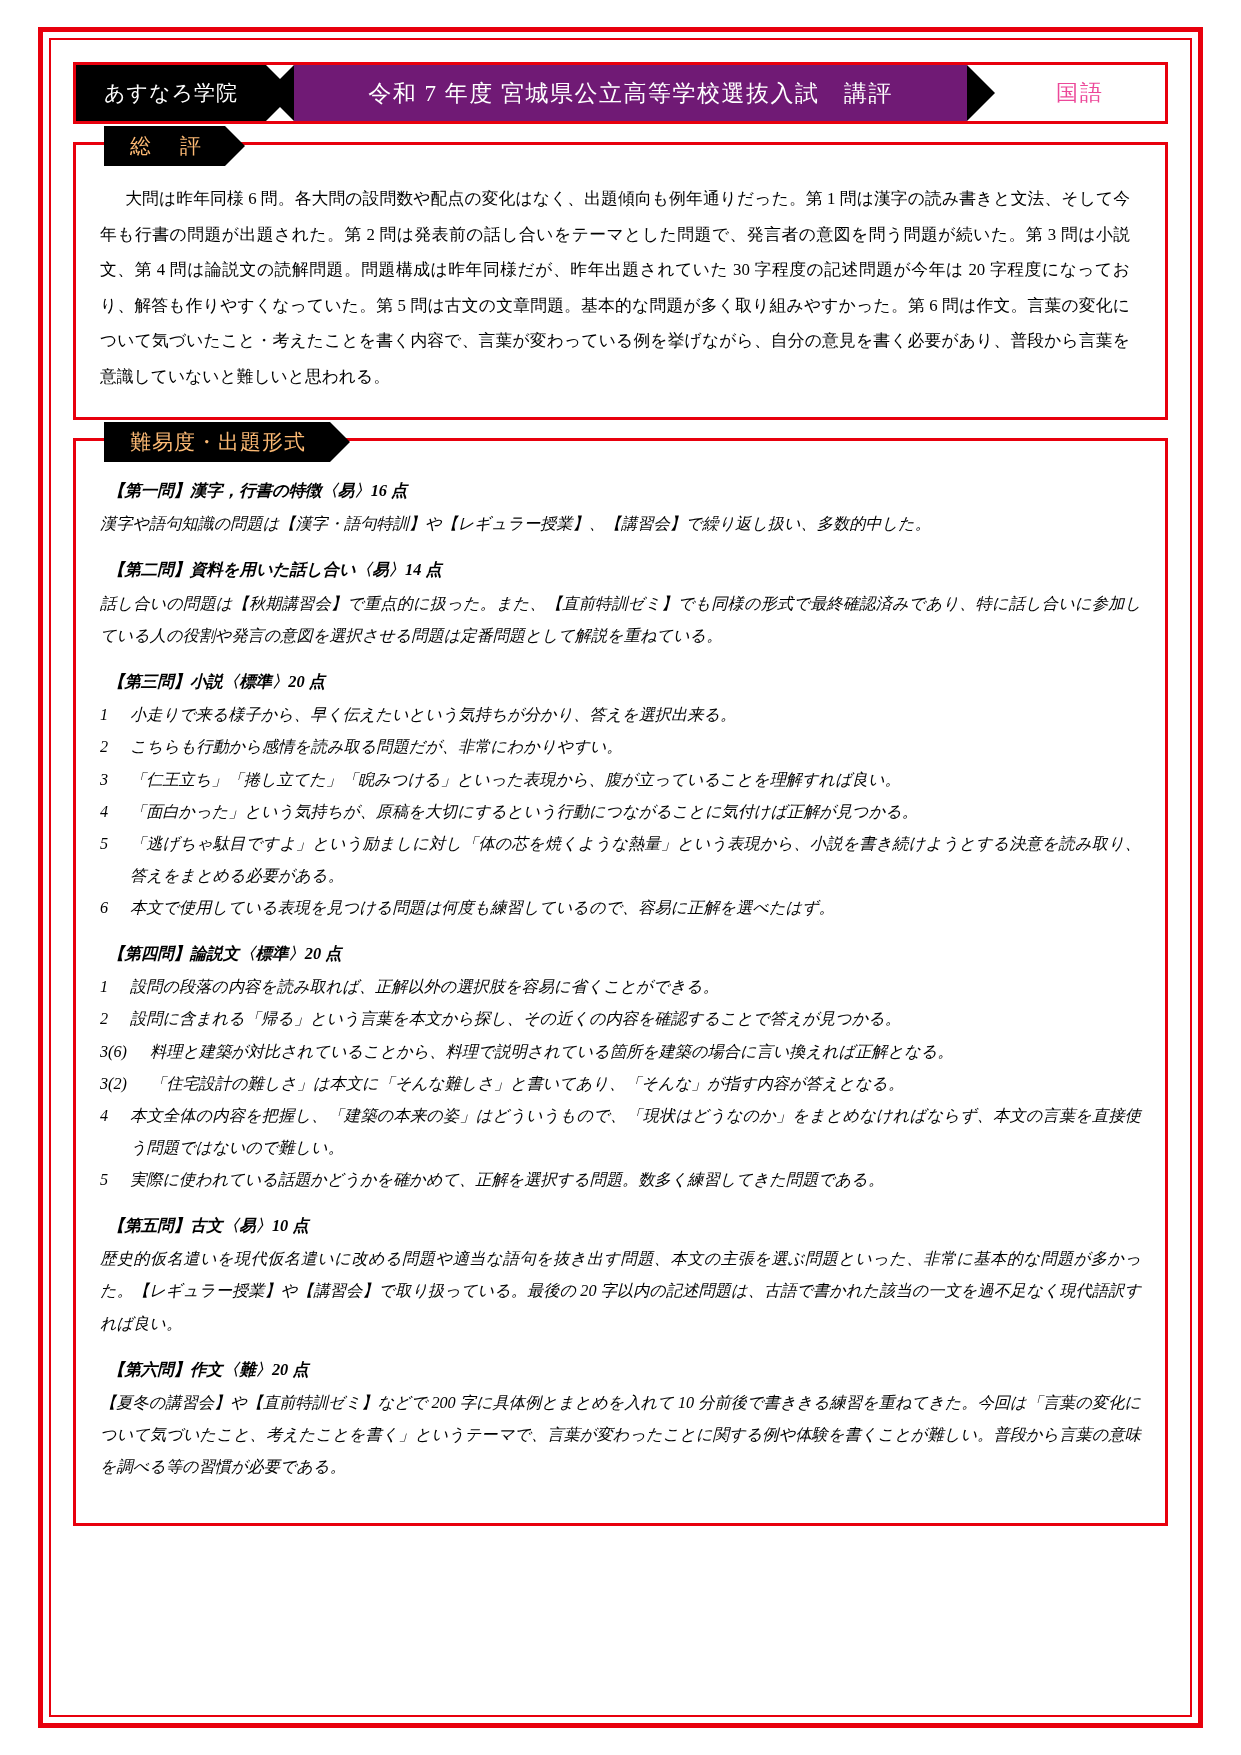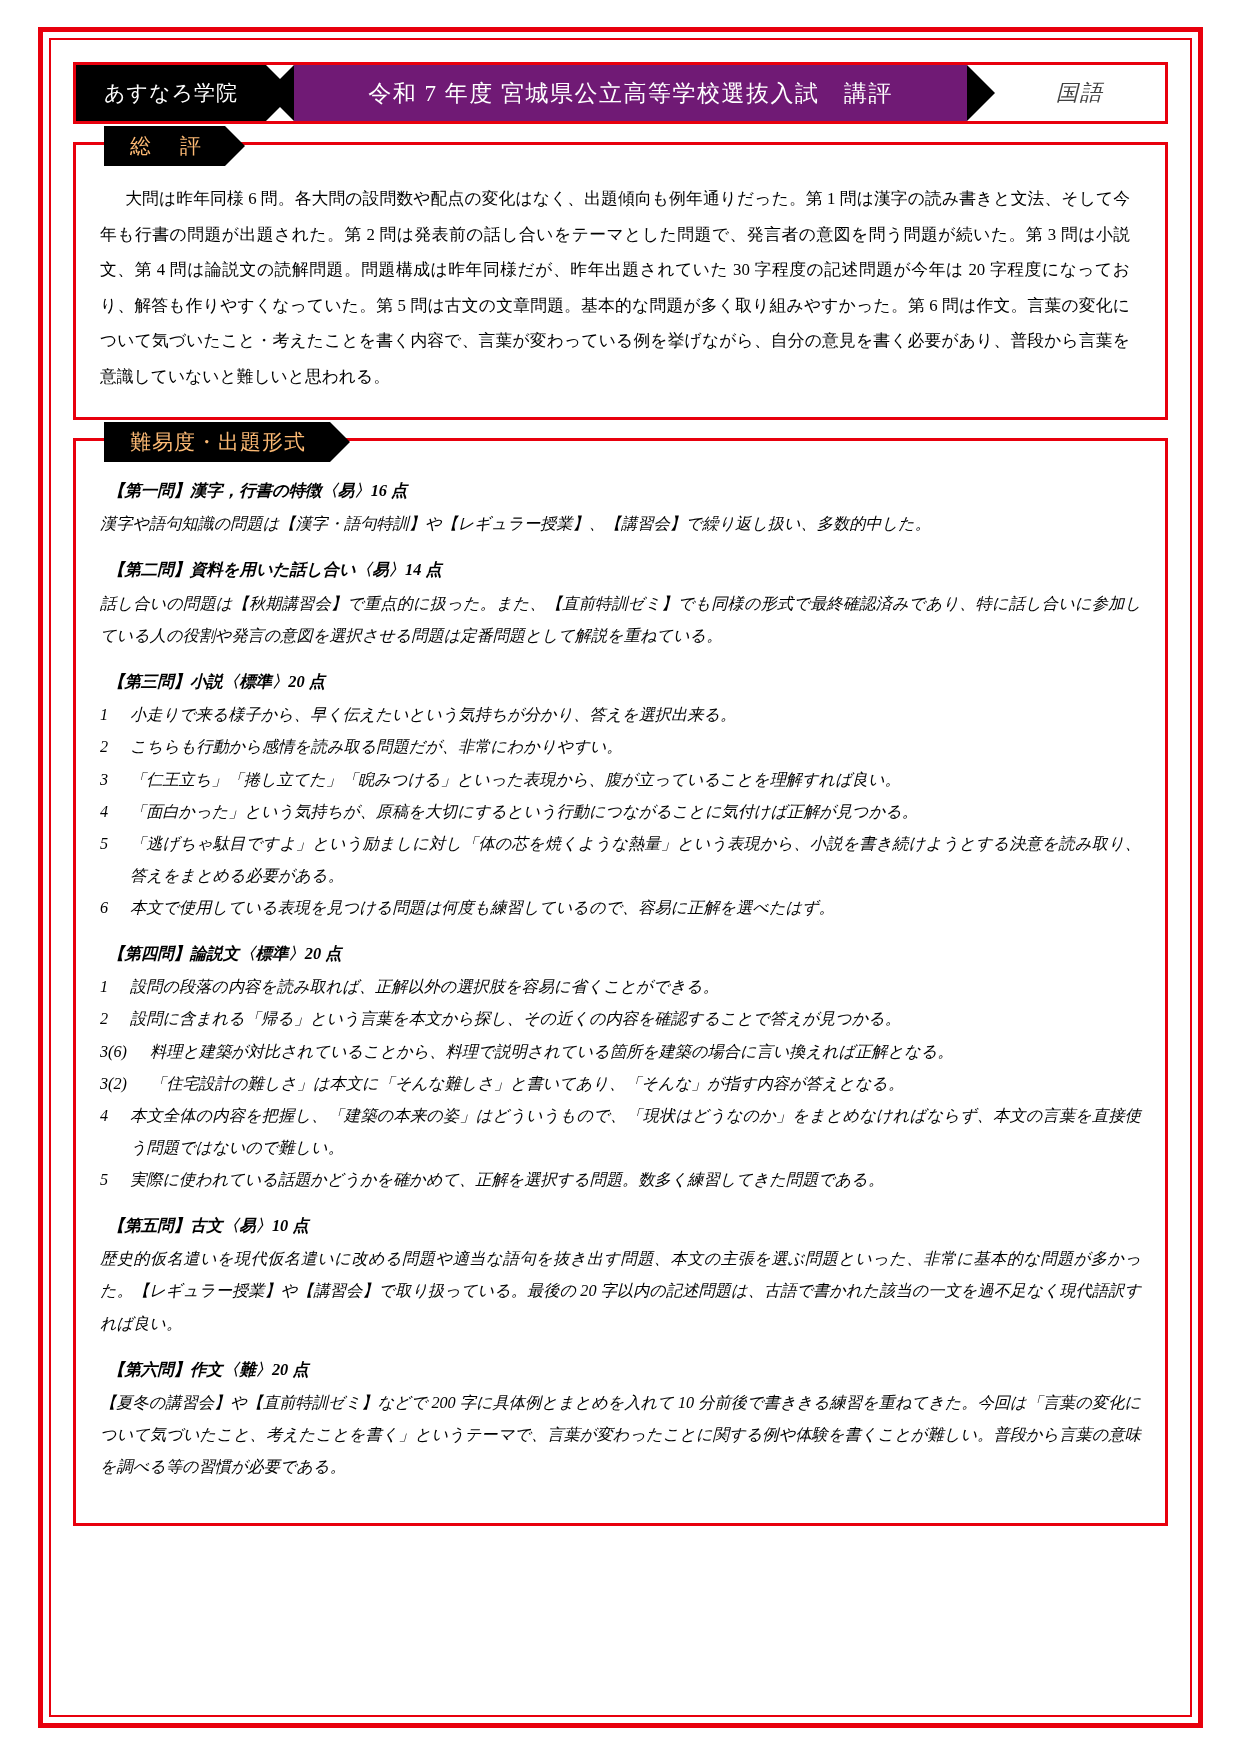--- a/index.html
+++ b/index.html
@@ -107,24 +107,23 @@
     border-top: 28px solid transparent;
     border-bottom: 28px solid transparent;
     border-left: 28px solid #000000;
   }
   .subject {
     width: 170px;
     display: flex;
     align-items: center;
     justify-content: center;
     font-size: 22px;
-    color: #404040;
+    color: #ec4899;
     letter-spacing: 2px;
     background: #ffffff;
-    font-style: italic;
   }
 
   
   .section {
     margin-top: 18px;
     position: relative;
     border: 3px solid #e8000d;
     box-sizing: border-box;
     background: #ffffff;
   }

